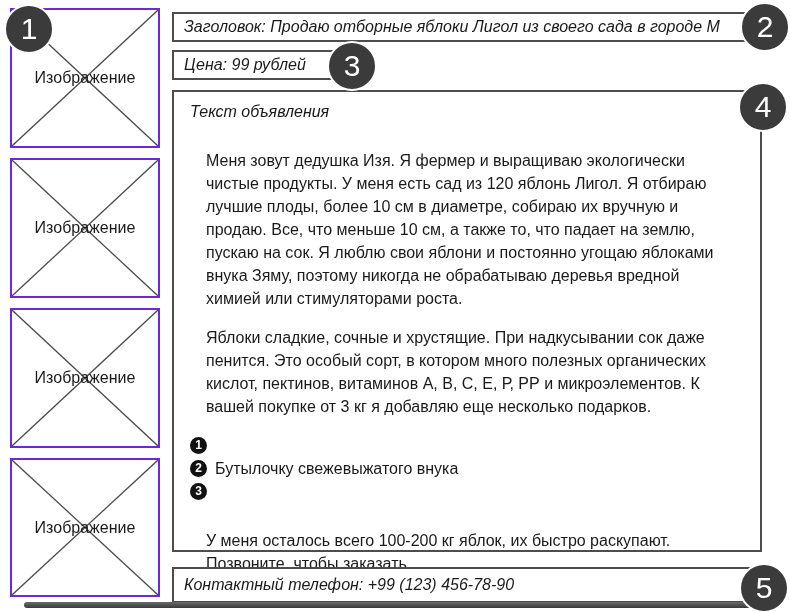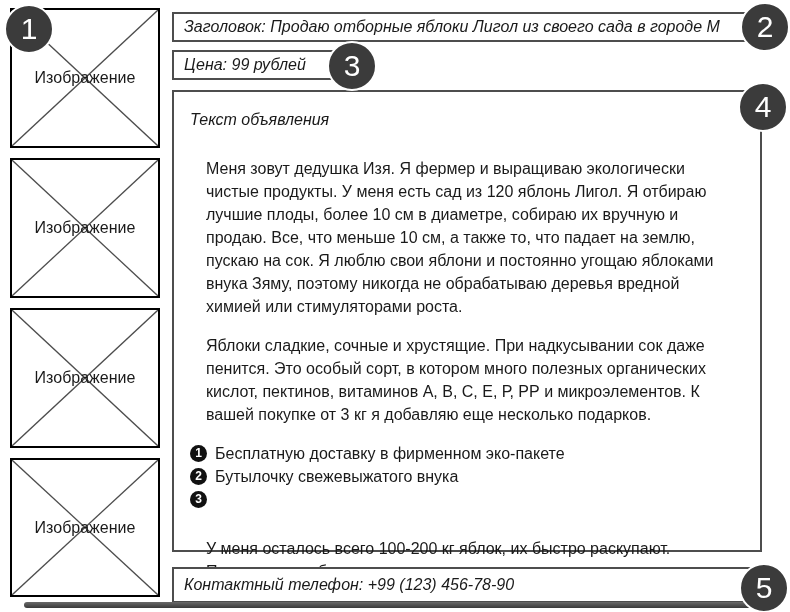--- a/index.html
+++ b/index.html
@@ -15,21 +15,21 @@
     font-family: "Liberation Sans", sans-serif;
     color: #1a1a1a;
     overflow: hidden;
   }
 
   
   .img-box {
     position: absolute;
     left: 10px;
     width: 150px;
-    border: 2px solid #000000;
+    border: 2px solid #6d28d9;
     background: #ffffff;
     box-sizing: border-box;
     padding-left: 35px;
   }
   .img-box-1 { top: 8px;   height: 140px; }
   .img-box-2 { top: 158px; height: 140px; }
   .img-box-3 { top: 308px; height: 140px; }
   .img-box-4 { top: 458px; height: 139px; }
   .img-box svg {
     position: absolute;
@@ -66,21 +66,21 @@
   .contact-box { left: 172px; top: 567px; width: 585px; height: 36px; }
 
   
   .body-box {
     position: absolute;
     left: 172px; top: 90px;
     width: 590px; height: 462px;
     border: 2px solid #4d4d4d;
     background: #ffffff;
     box-sizing: border-box;
-    padding: 16px 16px 8px 16px;
+    padding: 8px 16px 8px 16px;
     font-size: 16px;
     line-height: 23px;
   }
   .body-label {
     font-style: italic;
     margin: 0 0 26px 0;
   }
   .body-box p { margin: 16px; }
   .para-1 { margin-bottom: 21px; }
   .para-2 { margin-bottom: 18px; }
@@ -176,21 +176,20 @@
     <span>Цена: 99 рублей</span>
   </div>
 
   <div class="body-box">
     <div class="body-label">Текст объявления</div>
     <p class="para-1">Меня зовут дедушка Изя. Я фермер и выращиваю экологически чистые продукты. У меня есть сад из 120 яблонь Лигол. Я отбираю лучшие плоды, более 10 см в диаметре, собираю их вручную и продаю. Все, что меньше 10 см, а также то, что падает на землю, пускаю на сок. Я люблю свои яблони и постоянно угощаю яблоками внука Зяму, поэтому никогда не обрабатываю деревья вредной химией или стимуляторами роста.</p>
     <p class="para-2">Яблоки сладкие, сочные и хрустящие. При надкусывании сок даже пенится. Это особый сорт, в котором много полезных органических кислот, пектинов, витаминов А, В, С, Е, Р, РР и микроэлементов. К вашей покупке от 3 кг я добавляю еще несколько подарков.</p>
     <ul class="gift-list">
       <li class="gift-item">
         <span class="gift-marker">1</span>
-        <span>Бесплатную доставку в фирменном эко-пакете</span>
       </li>
       <li class="gift-item">
         <span class="gift-marker">2</span>
         <span>Бутылочку свежевыжатого внука</span>
       </li>
       <li class="gift-item">
         <span class="gift-marker">3</span>
       </li>
     </ul>
     <p class="para-3">У меня осталось всего 100-200 кг яблок, их быстро раскупают. Позвоните, чтобы заказать.</p>

